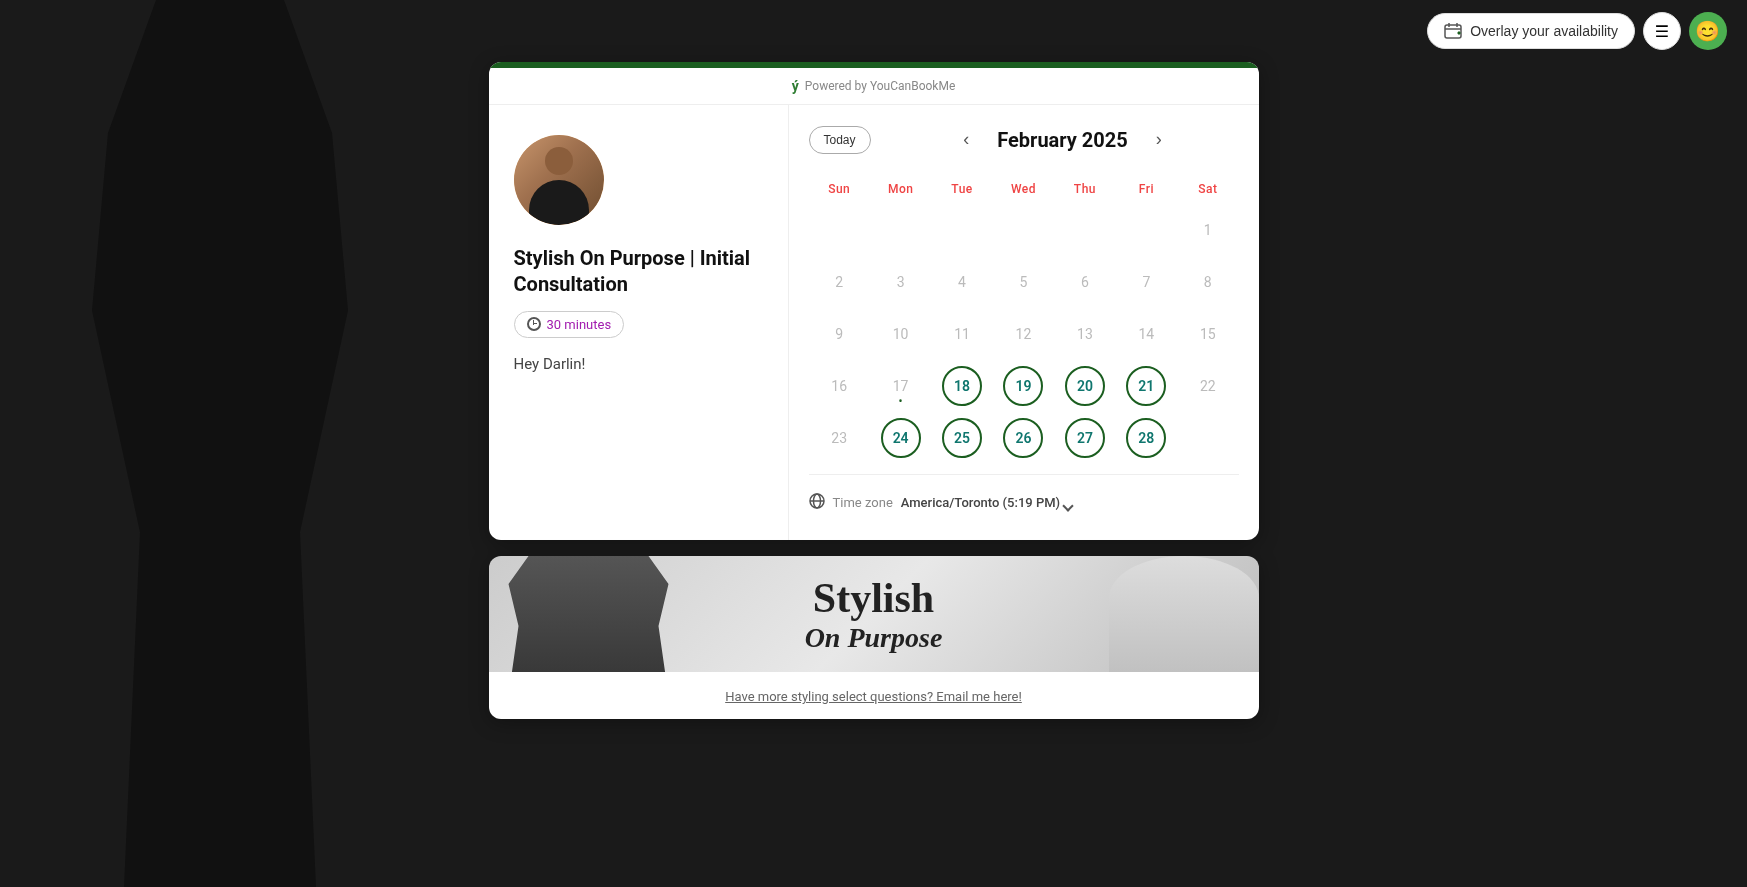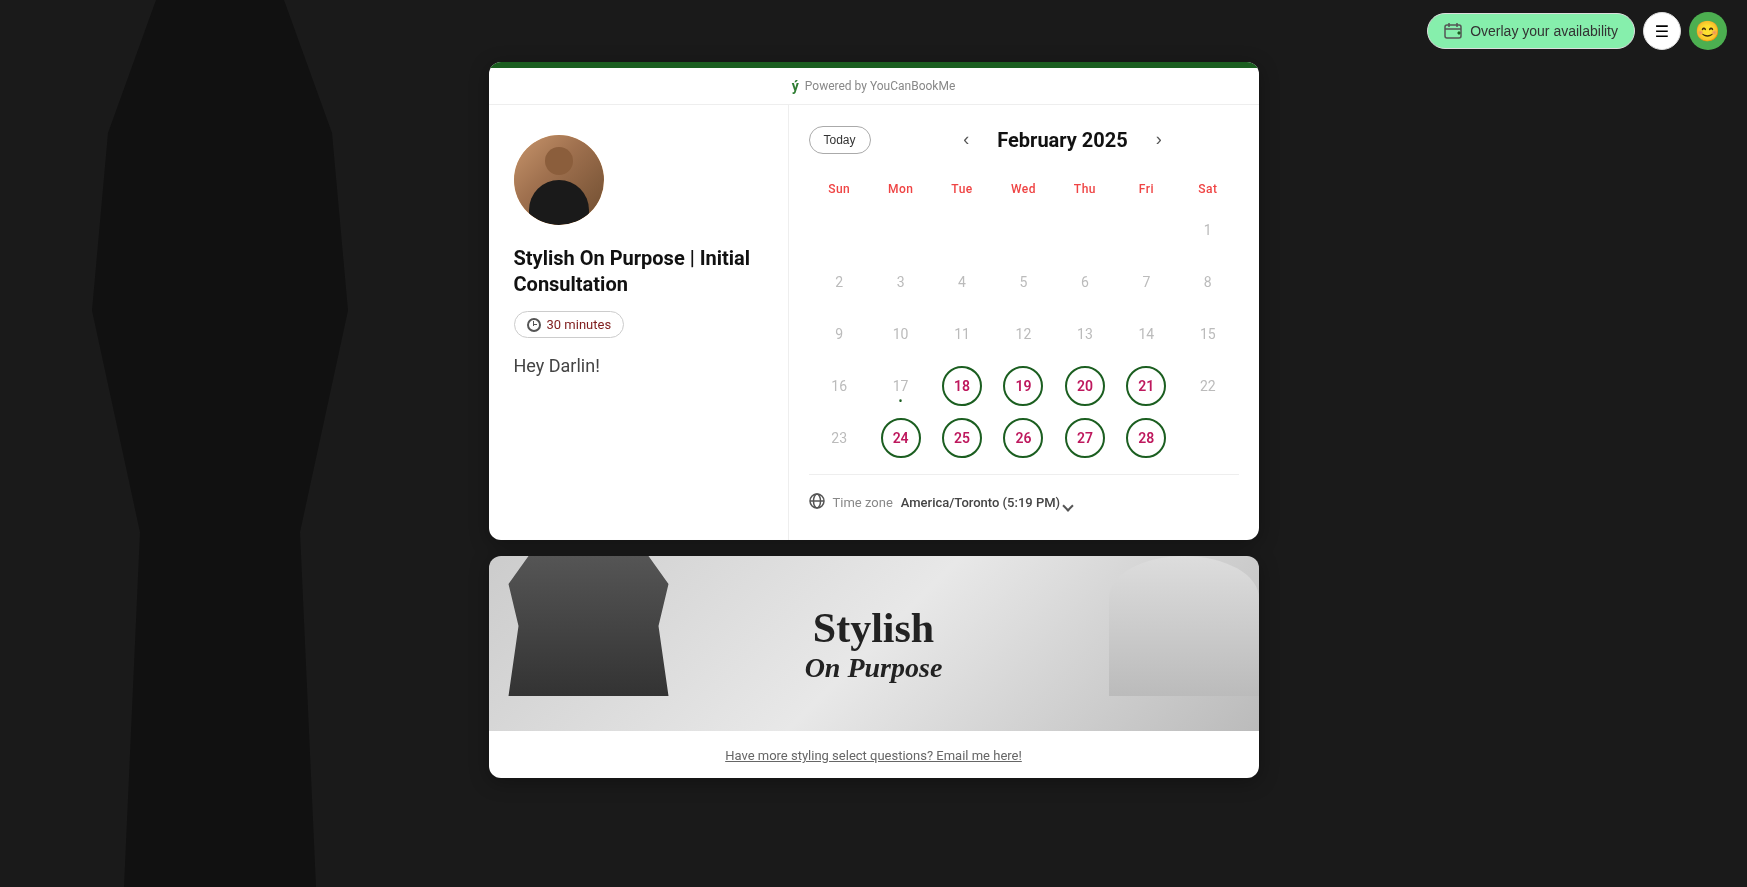--- a/index.html
+++ b/index.html
@@ -50,21 +50,21 @@
       justify-content: flex-end;
       align-items: center;
       padding: 12px 20px;
       gap: 8px;
     }
 
     .overlay-btn {
       display: flex;
       align-items: center;
       gap: 8px;
-      background: #86efac;
+      background: #ffffff;
       border: 1px solid #ddd;
       border-radius: 20px;
       padding: 8px 16px;
       font-size: 14px;
       cursor: pointer;
       color: #333;
     }
 
     .menu-btn {
       background: white;
@@ -188,27 +188,26 @@
     .booking-title {
       font-size: 20px;
       font-weight: 700;
       color: #111;
       margin-bottom: 14px;
       line-height: 1.3;
     }
 
     .duration-badge {
       display: inline-flex;
-      align-items: center;
       gap: 6px;
       border: 1px solid #ccc;
       border-radius: 16px;
       padding: 5px 12px;
       font-size: 13px;
-      color: #7f1d1d;
+      color: #a21caf;
       margin-bottom: 14px;
     }
 
     .clock-icon {
       display: inline-block;
       width: 14px;
       height: 14px;
       border: 2px solid #555;
       border-radius: 50%;
       position: relative;
@@ -228,21 +227,21 @@
       content: '';
       position: absolute;
       top: 4px;
       left: 4px;
       width: 4px;
       height: 1px;
       background: #555;
     }
 
     .booking-description {
-      font-size: 18px;
+      font-size: 15px;
       color: #444;
       line-height: 1.6;
     }
 
     
     .right-panel {
       flex: 1;
       padding: 20px 20px 20px 20px;
     }
 
@@ -320,21 +319,21 @@
       height: 40px;
       border-radius: 50%;
       font-size: 14px;
       color: #bbb;
       cursor: default;
       position: relative;
     }
 
     .day-cell.available {
       border: 2px solid #1b5e20;
-      color: #be185d;
+      color: #0f766e;
       font-weight: 600;
       cursor: pointer;
     }
 
     .day-cell.today-dot::after {
       content: '•';
       position: absolute;
       bottom: -2px;
       left: 50%;
       transform: translateX(-50%);
@@ -376,21 +375,21 @@
       z-index: 10;
       width: 770px;
       margin: 16px auto 0;
       border-radius: 12px;
       overflow: hidden;
       box-shadow: 0 4px 20px rgba(0,0,0,0.3);
     }
 
     .banner-area {
       width: 100%;
-      height: 175px;
+      height: 116px;
       background: linear-gradient(135deg, #ccc 0%, #e8e8e8 50%, #bbb 100%);
       display: flex;
       align-items: center;
       justify-content: center;
       position: relative;
       overflow: hidden;
     }
 
     
     .banner-mannequin-left {

